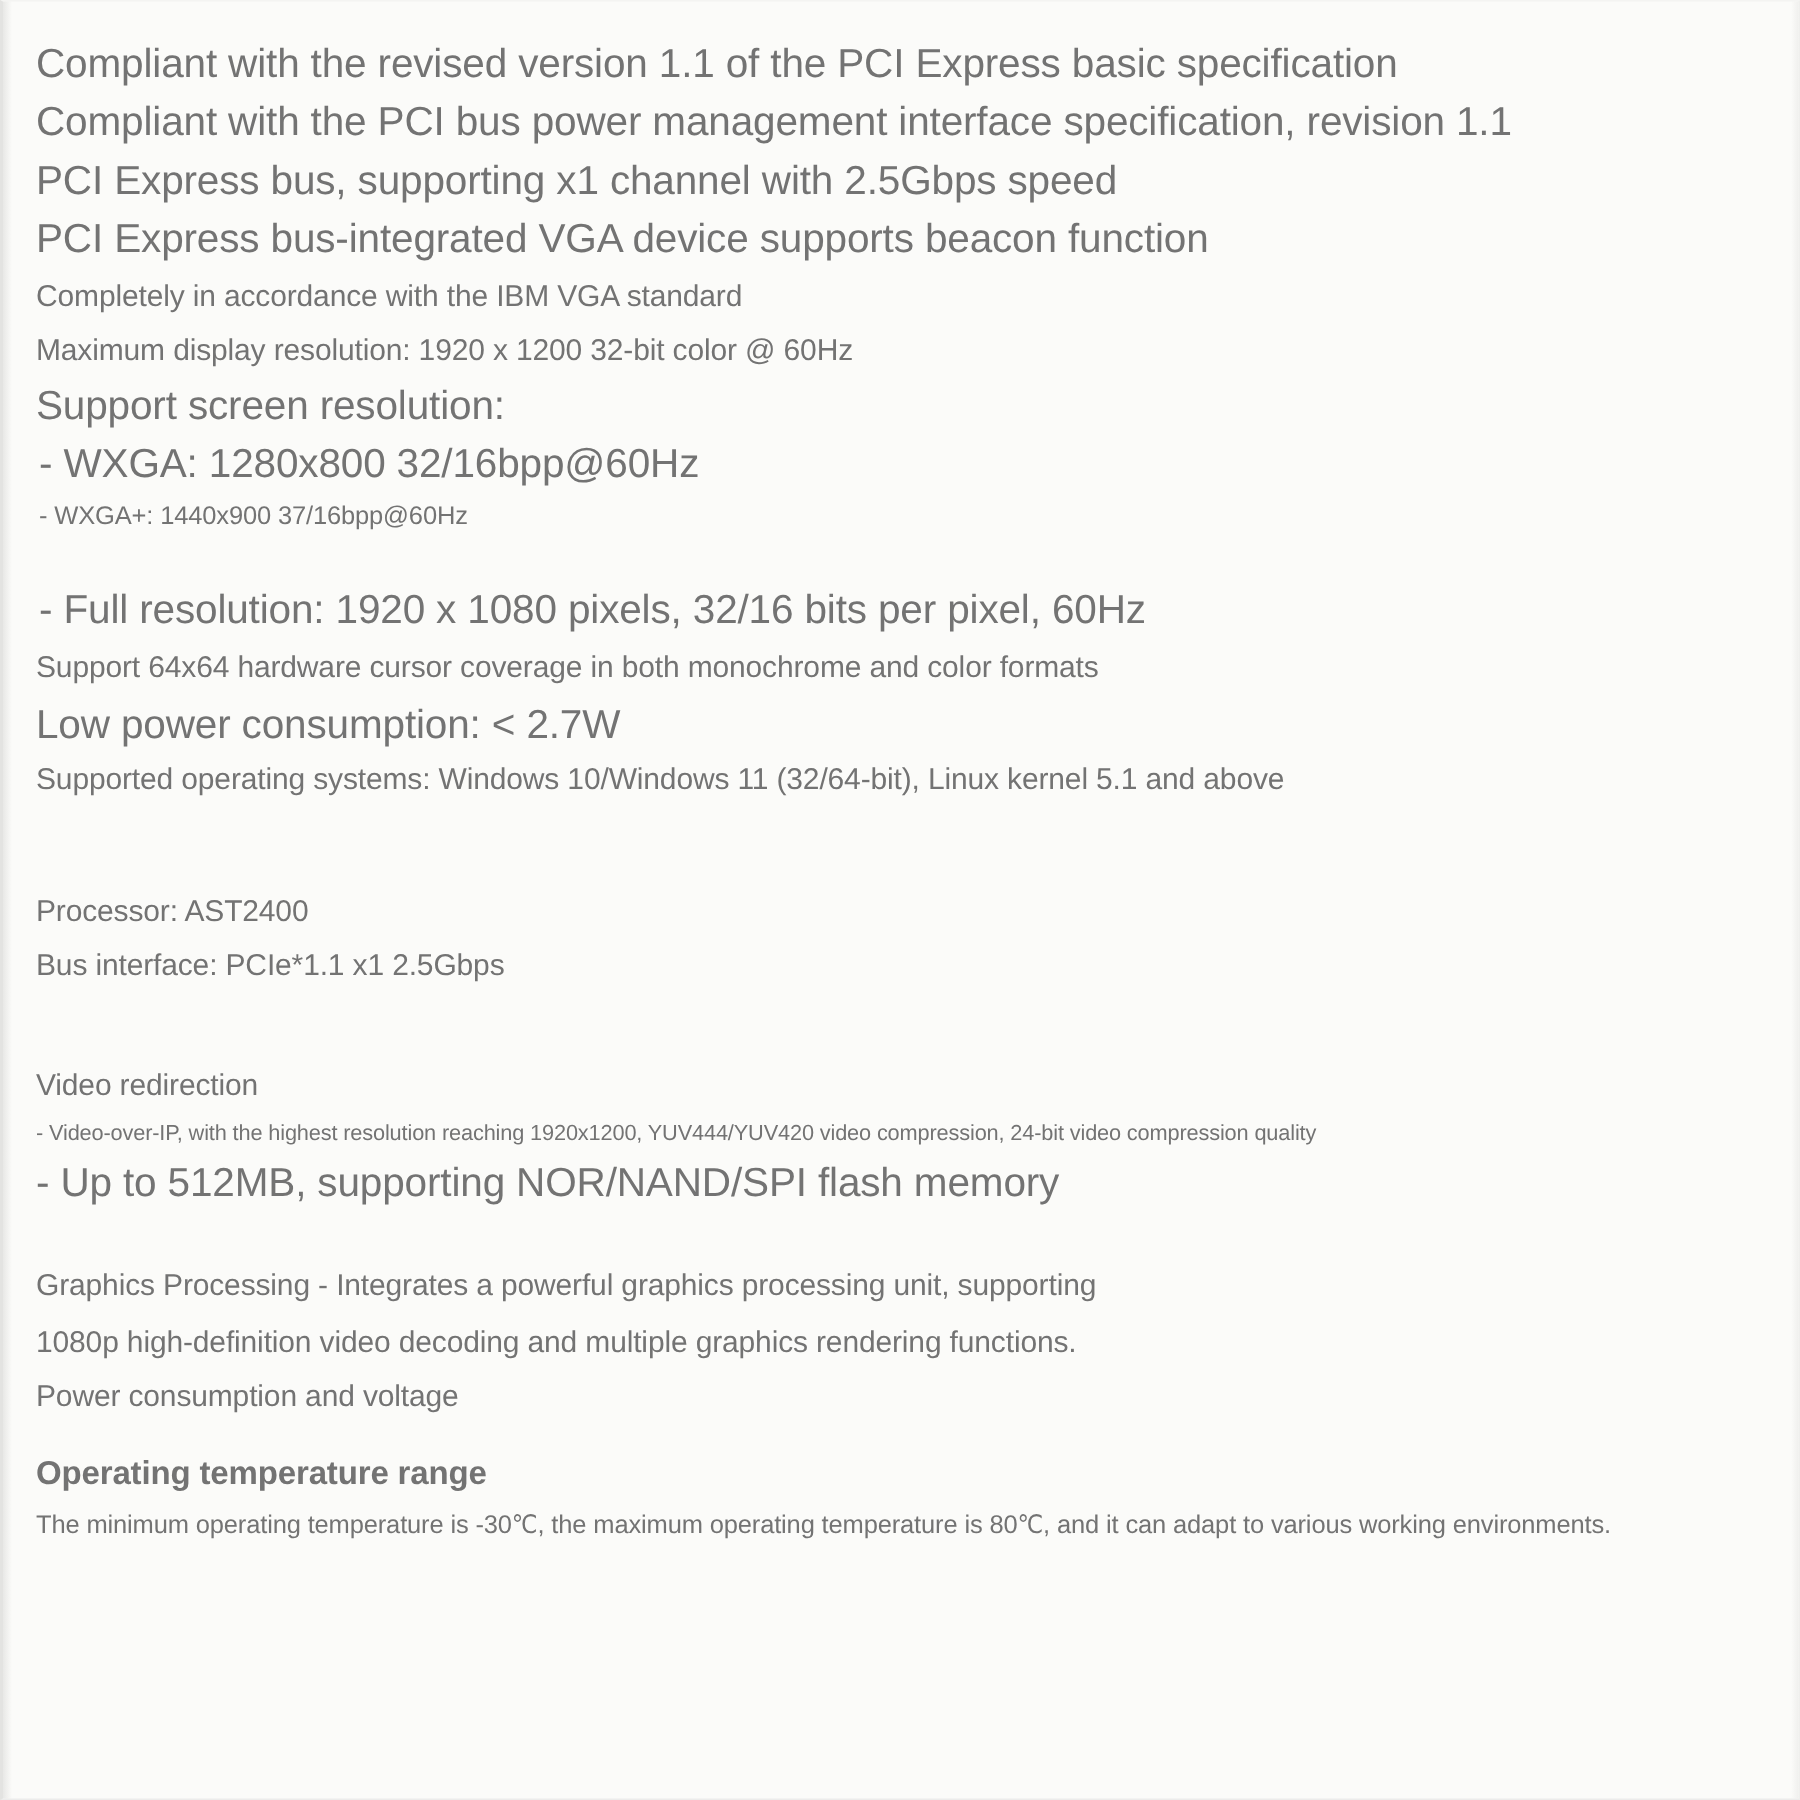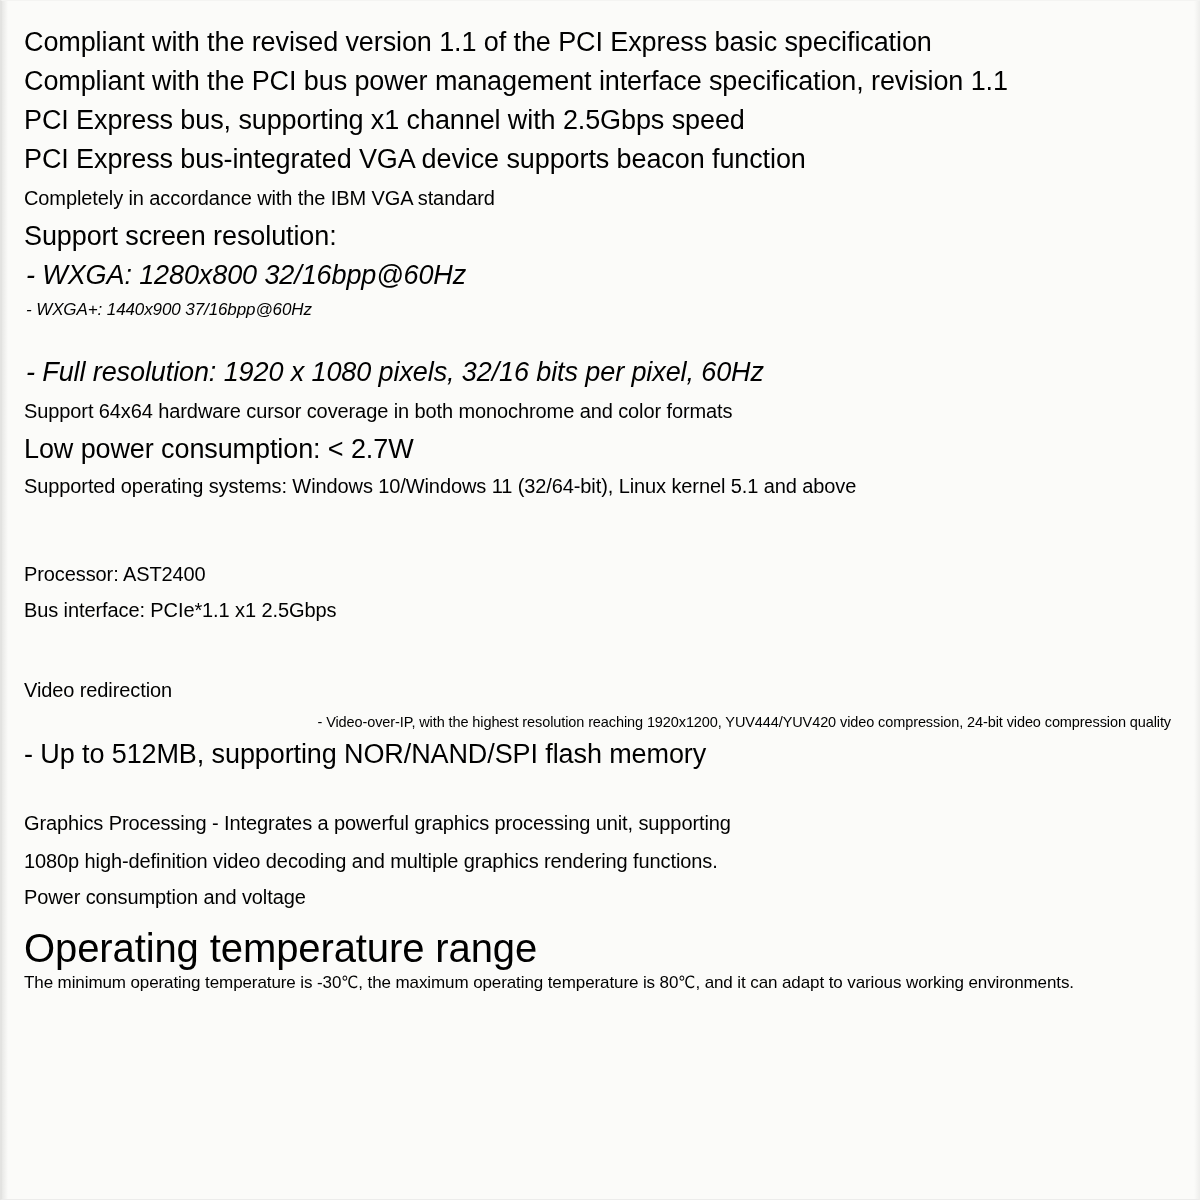--- a/index.html
+++ b/index.html
@@ -50,50 +50,51 @@
     position: relative;
     z-index: 2;
     color: #161616;
   }
 
   .line {
     display: block;
     white-space: nowrap;
     font-stretch: condensed;
     letter-spacing: -0.1px;
-    color: #000000;
+    color: #737373;
   }
 
   
-  .s-xl   { font-size: 40px; line-height: 40px; }
+  .s-xl   { font-size: 22px; line-height: 40px; font-weight: bold; }
   .s-lg   { font-size: 27px; line-height: 39px; }
   .s-md   { font-size: 20px; line-height: 38px; }
   .s-sm   { font-size: 20px; line-height: 34px; }
   .s-xs   { font-size: 17px; line-height: 30px; }
-  .s-xxs  { font-size: 14.5px; line-height: 26px; text-align: right; }
+  .s-xxs  { font-size: 14.5px; line-height: 26px; }
 
   .gap-sm { height: 14px; }
   .gap-md { height: 30px; }
   .gap-lg { height: 44px; }
   .gap-xl { height: 52px; }
 
-  .indent { padding-left: 2px; font-style: italic; }
+  .indent { padding-left: 2px; }
 </style>
 </head>
 <body>
 
 <div class="page">
   <div class="doc">
 
     <div>
       <span class="line s-lg">Compliant with the revised version 1.1 of the PCI Express basic specification</span>
       <span class="line s-lg">Compliant with the PCI bus power management interface specification, revision 1.1</span>
       <span class="line s-lg">PCI Express bus, supporting x1 channel with 2.5Gbps speed</span>
       <span class="line s-lg">PCI Express bus-integrated VGA device supports beacon function</span>
       <span class="line s-md">Completely in accordance with the IBM VGA standard</span>
+      <span class="line s-sm">Maximum display resolution: 1920 x 1200 32-bit color @ 60Hz</span>
     </div>
 
     <div>
       <span class="line s-lg">Support screen resolution:</span>
       <span class="line s-lg indent">- WXGA: 1280x800 32/16bpp@60Hz</span>
       <span class="line s-xs indent">- WXGA+: 1440x900 37/16bpp@60Hz</span>
       <div class="gap-sm"></div>
       <div class="gap-sm"></div>
       <span class="line s-lg indent">- Full resolution: 1920 x 1080 pixels, 32/16 bits per pixel, 60Hz</span>
     </div>

